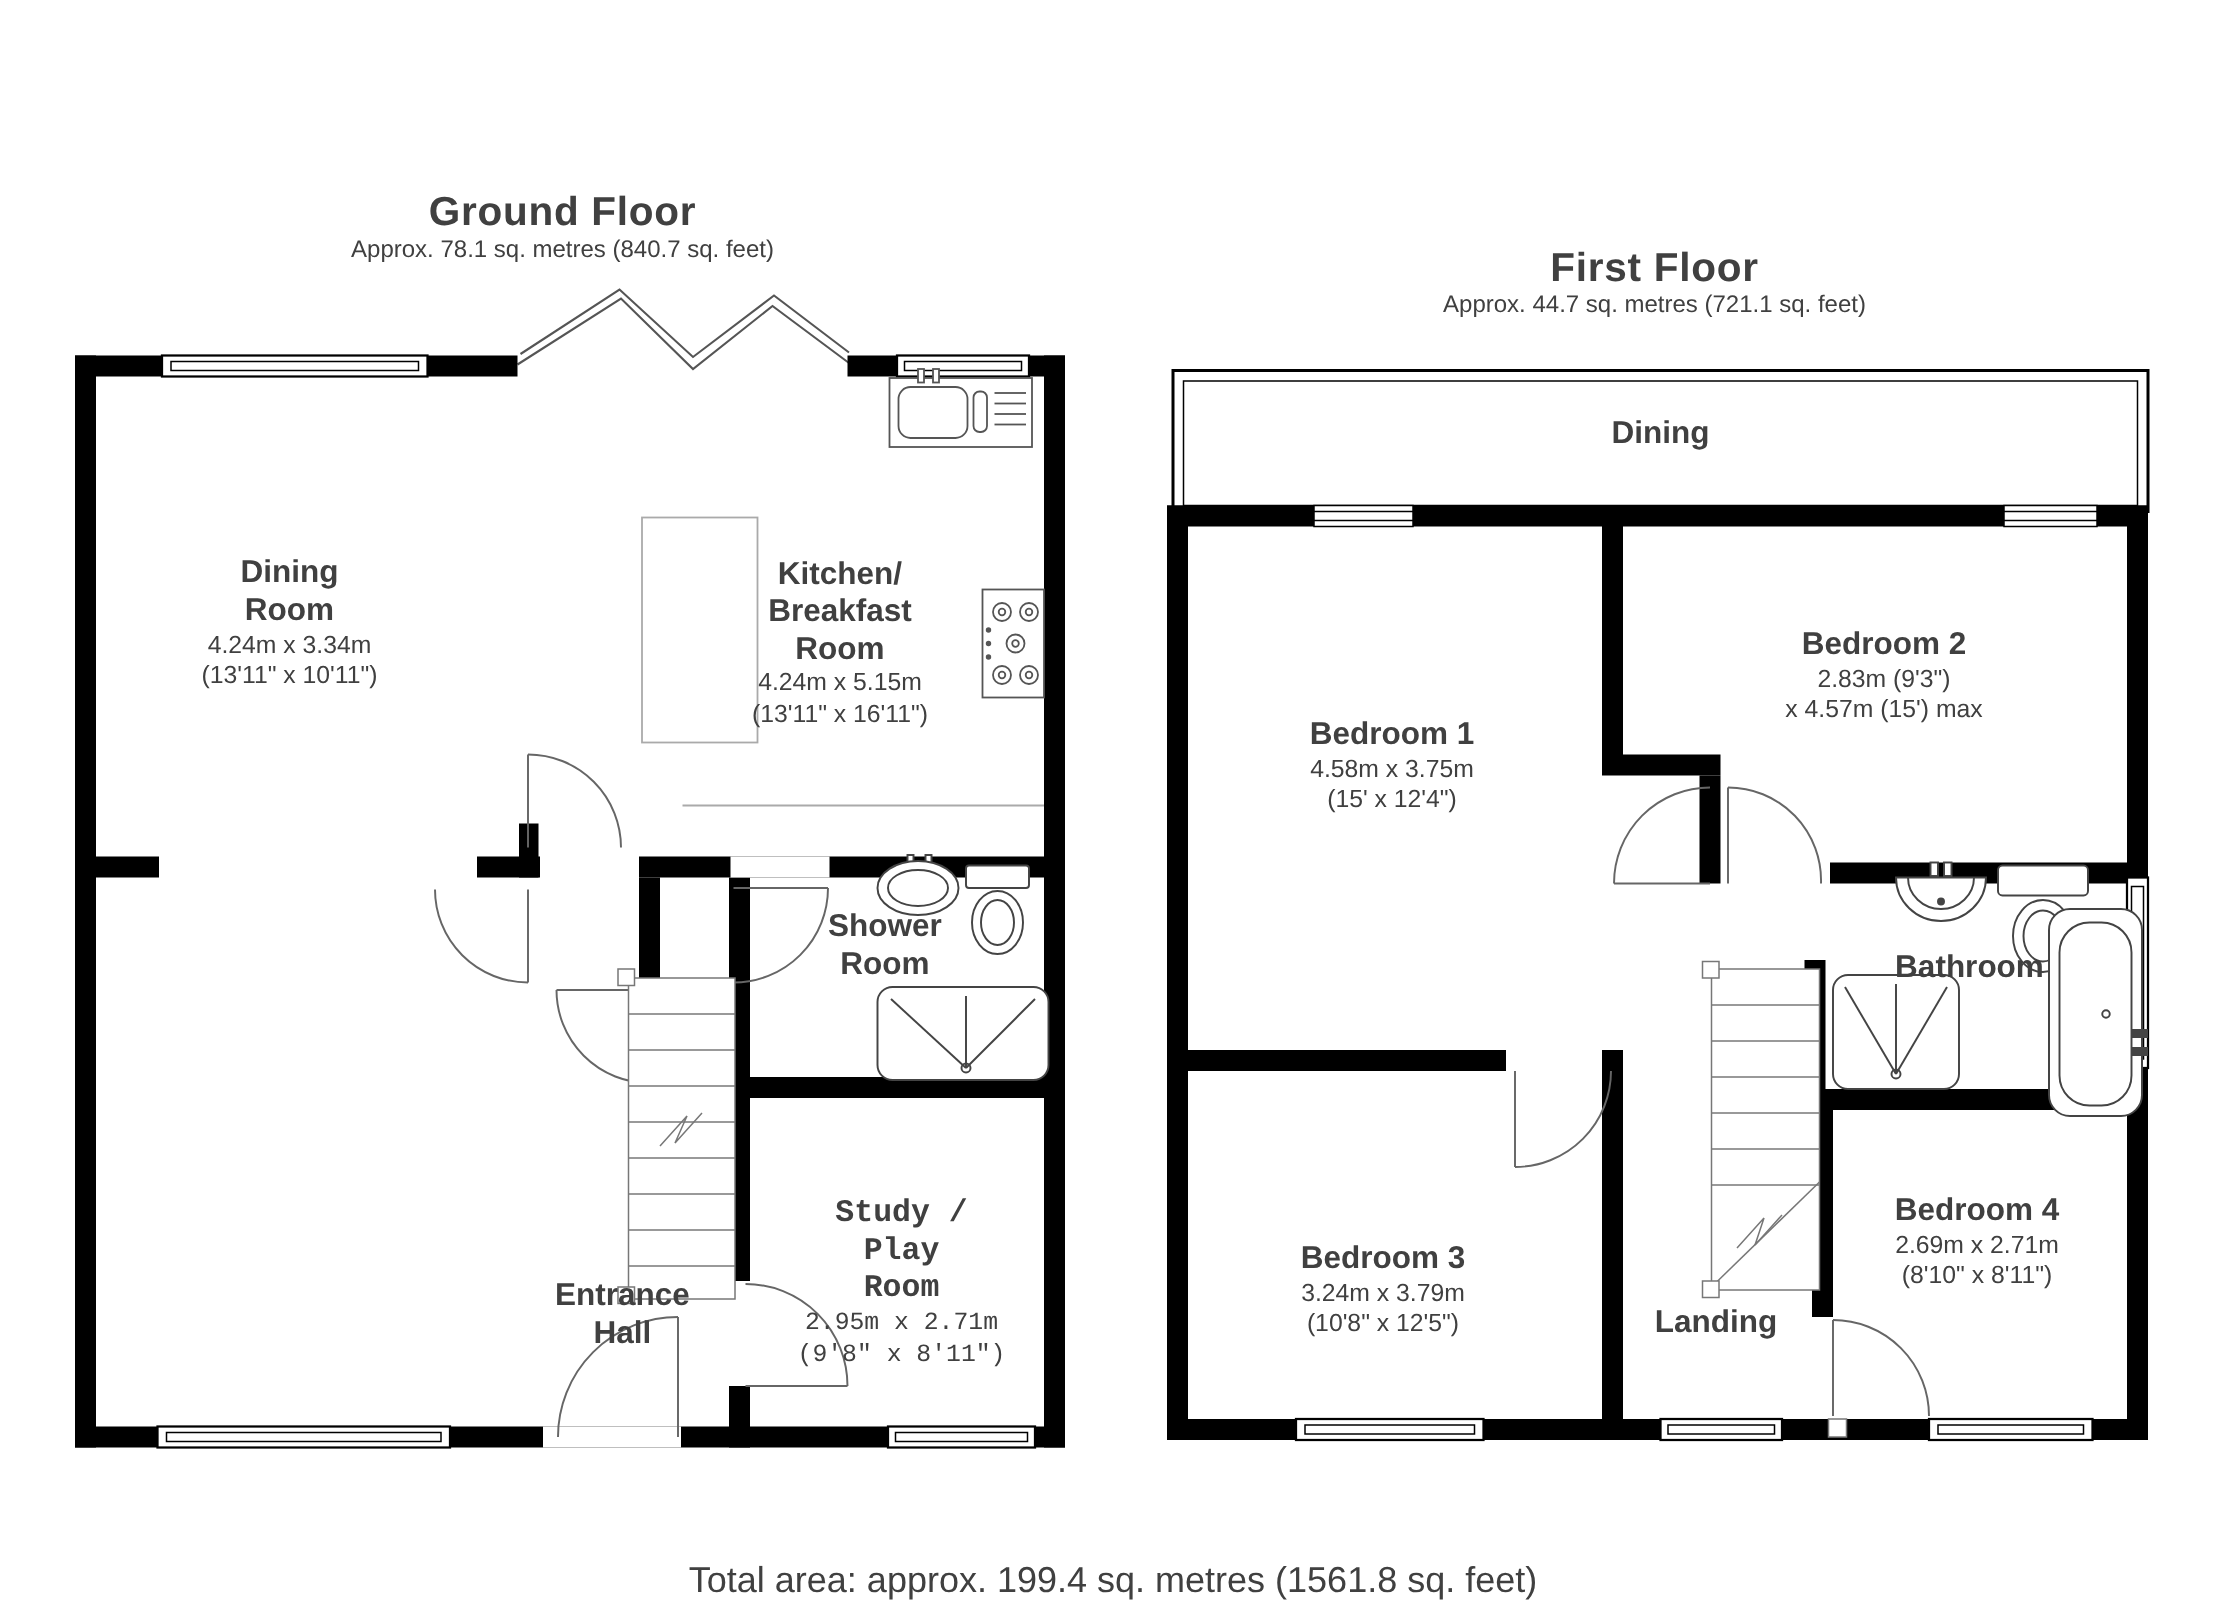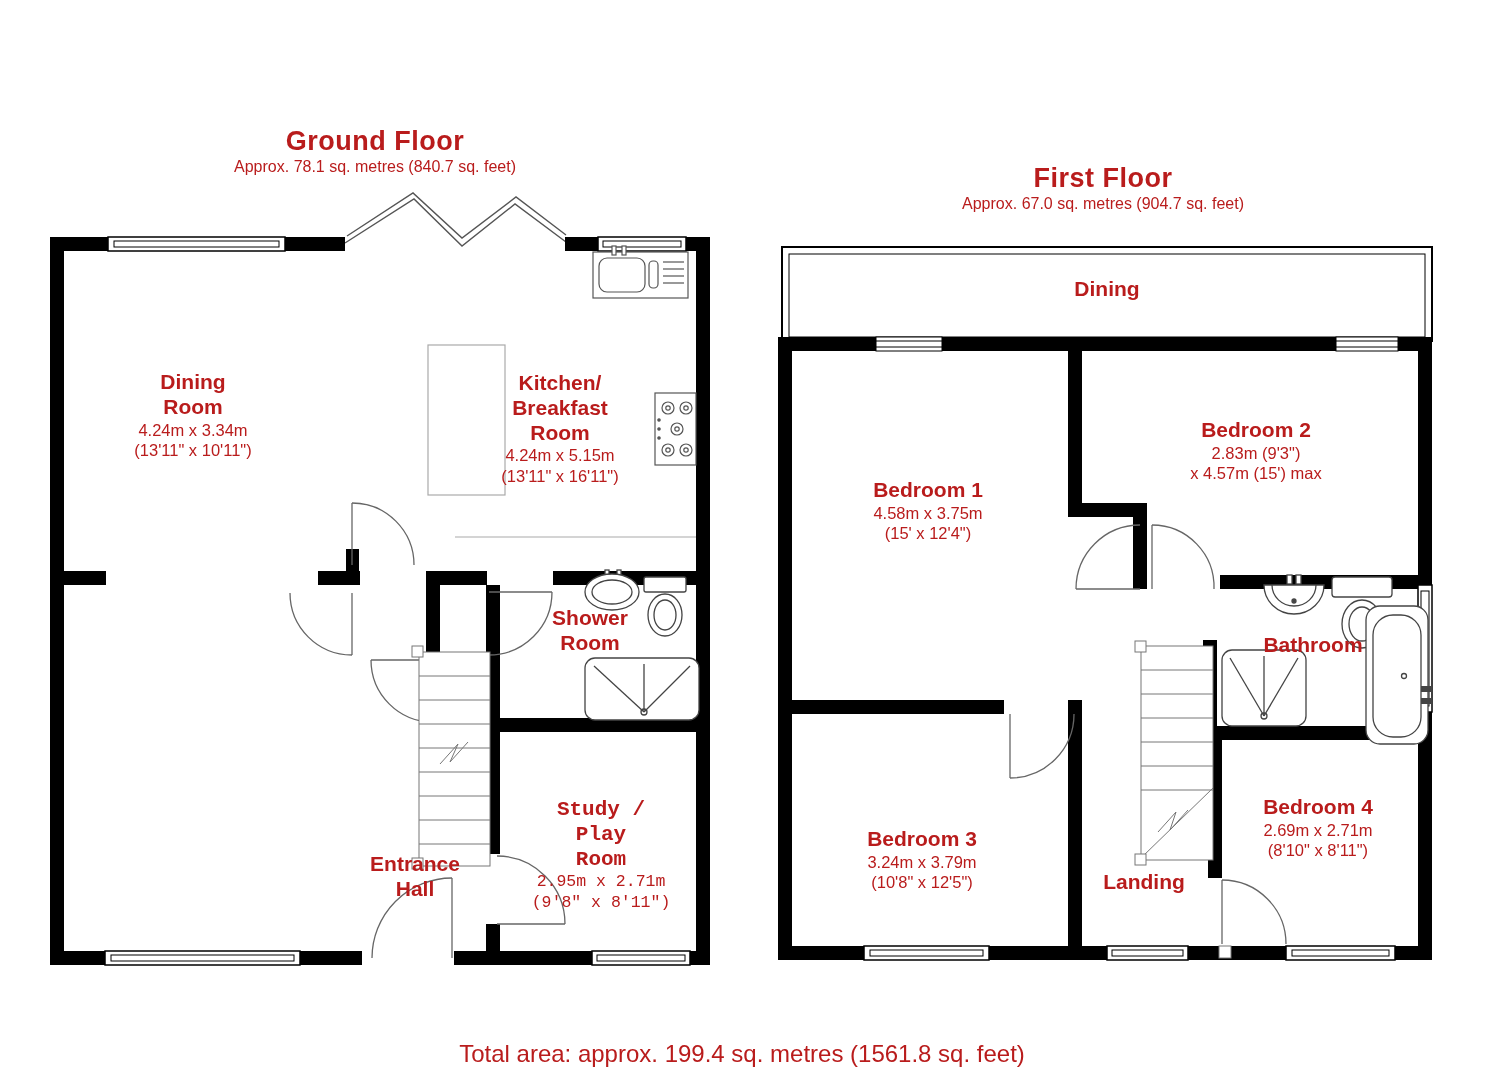--- a/index.html
+++ b/index.html
@@ -1,18 +1,18 @@
 <!DOCTYPE html>
 <html><head>
 <meta charset="utf-8">
 <style>
   html,body{margin:0;padding:0;background:#ffffff;}
   #stage{
     position:relative;width:1485px;height:1080px;background:#ffffff;
-    font-family:"Liberation Sans", sans-serif;color:#b91c1c;overflow:hidden;
+    font-family:"Liberation Sans", sans-serif;color:#404040;overflow:hidden;
   }
   svg{position:absolute;left:0;top:0;}
   .abs{position:absolute;}
   .ctr{transform:translateX(-50%);text-align:center;}
   .floor-title{font-weight:bold;font-size:27px;letter-spacing:.5px;white-space:nowrap;}
   .floor-sub{font-size:16px;white-space:nowrap;}
   .room-label{line-height:1.15;}
   .rname{font-weight:bold;font-size:21px;line-height:1.18;white-space:nowrap;}
   .rdim{font-size:16.5px;line-height:1.25;white-space:nowrap;}
   .footer-text{font-size:24px;white-space:nowrap;}
@@ -280,21 +280,21 @@
           <circle cx="1264" cy="716" r="3"></circle>
         </g>
       </g>
     </g>
   </svg>
 
   <div class="abs ctr floor-title" style="left:375px;top:126px;">Ground Floor</div>
   <div class="abs ctr floor-sub" style="left:375px;top:158px;">Approx. 78.1 sq. metres (840.7 sq. feet)</div>
 
   <div class="abs ctr floor-title" style="left:1103px;top:163px;">First Floor</div>
-  <div class="abs ctr floor-sub" style="left:1103px;top:195px;">Approx. 67.0 sq. metres (904.7 sq. feet)</div>
+  <div class="abs ctr floor-sub" style="left:1103px;top:195px;">Approx. 44.7 sq. metres (721.1 sq. feet)</div>
 
   <div class="abs ctr room-label" style="left:193px;top:370px;">
     <div class="rname">Dining</div>
     <div class="rname">Room</div>
     <div class="rdim">4.24m x 3.34m</div>
     <div class="rdim">(13'11" x 10'11")</div>
   </div>
 
   <div class="abs ctr room-label" style="left:560px;top:371px;">
     <div class="rname">Kitchen/</div>

